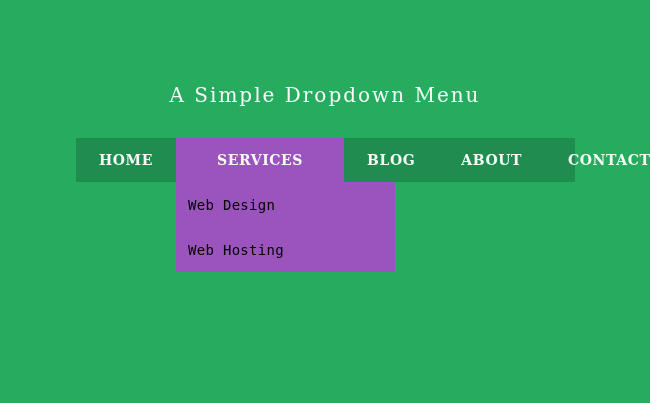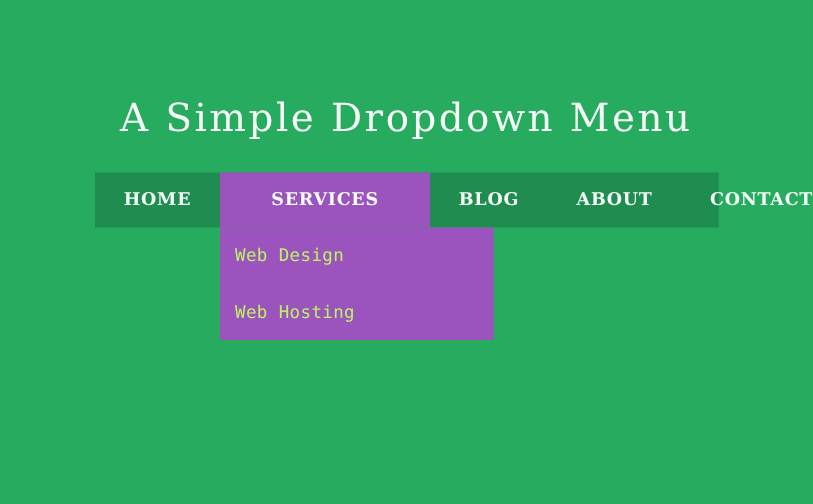--- a/index.html
+++ b/index.html
@@ -18,21 +18,21 @@
 
   
   #page-title {
     position: absolute;
     top: 76px;
     left: 0;
     width: 650px;
     text-align: center;
     color: #f4fbf6;
     font-family: "DejaVu Serif", serif;
-    font-size: 31px;
+    font-size: 20px;
     font-weight: normal;
     letter-spacing: 2.0px;
     line-height: 38px;
     white-space: nowrap;
   }
 
   
   #menu-bar {
     position: absolute;
     left: 76px;
@@ -88,21 +88,21 @@
 
   .dropdown-item {
     height: 45px;
   }
 
   .dropdown-link {
     display: flex;
     align-items: center;
     height: 100%;
     padding: 0 12px;
-    color: #bef264;
+    color: #000000;
     font-family: "DejaVu Sans Mono", monospace;
     font-size: 14px;
     letter-spacing: 0.3px;
     white-space: nowrap;
     cursor: pointer;
     user-select: none;
   }
 
   .dropdown-item.is-hovered > .dropdown-link {
     background: #8b4aa9;

